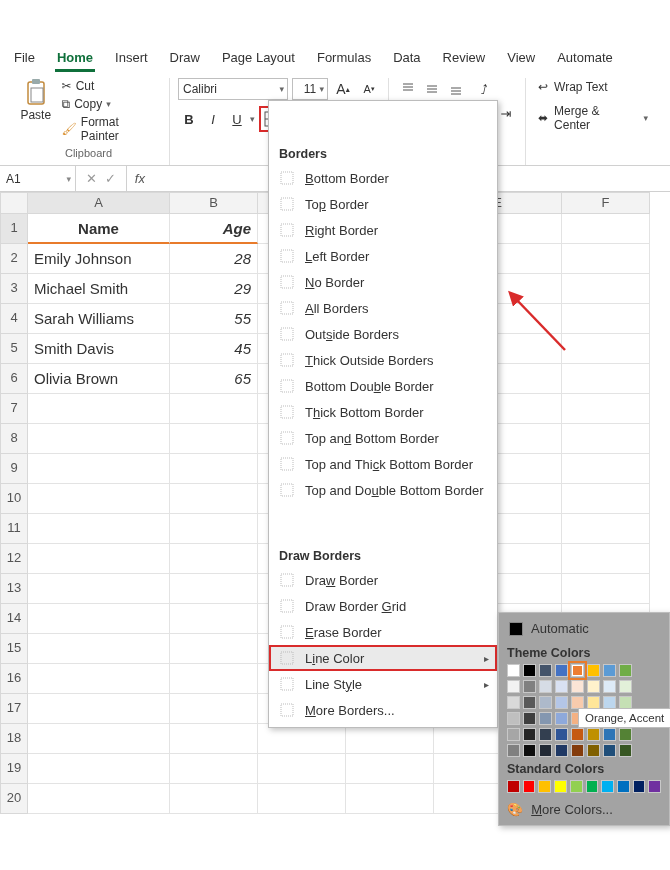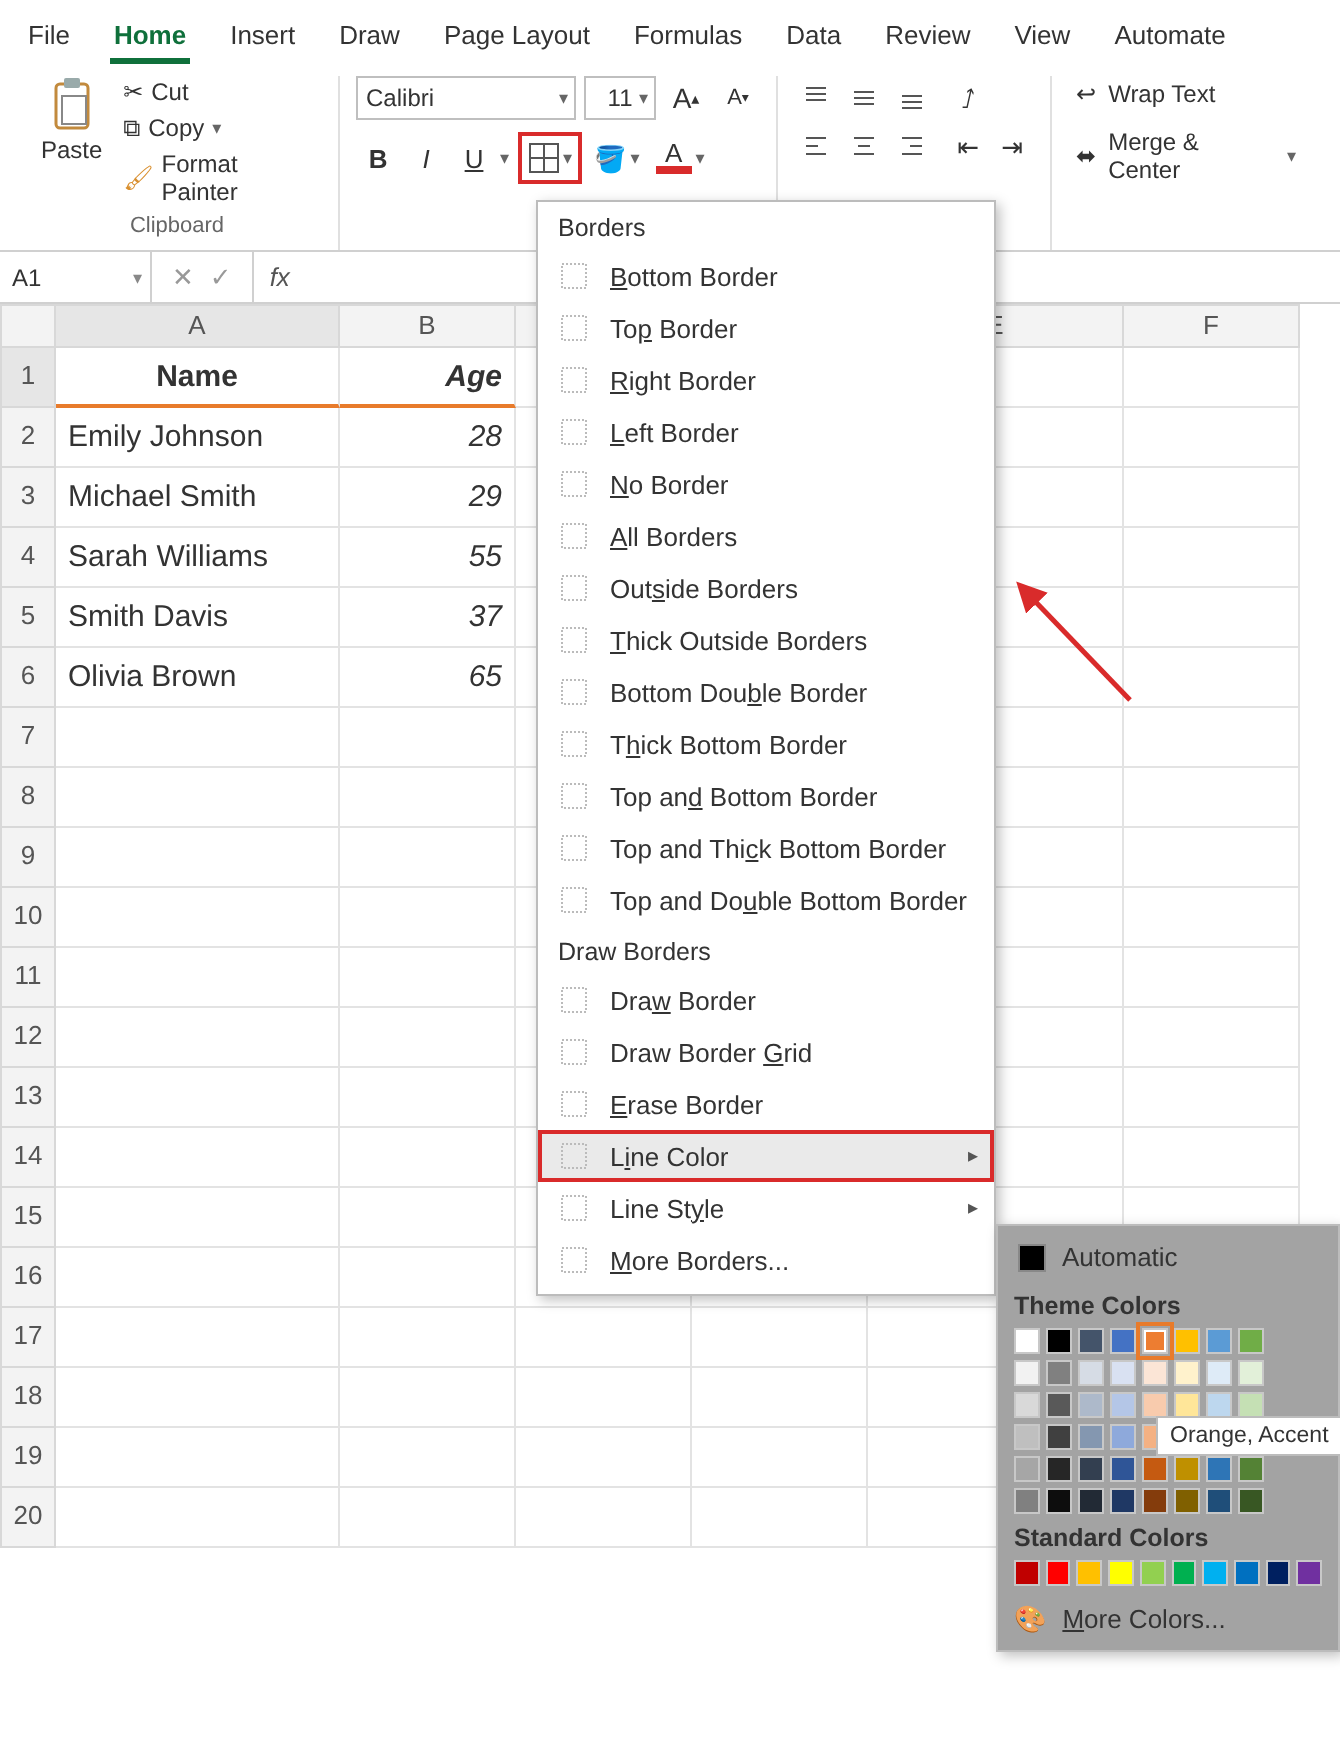--- a/index.html
+++ b/index.html
@@ -1,20 +1,20 @@
 <!DOCTYPE html>
 <html><head>
 <meta charset="utf-8">
 <style>
   * { box-sizing: border-box; margin: 0; padding: 0; font-family: "Segoe UI", Arial, sans-serif; }
   body { background: #fff; width: 670px; height: 870px; overflow: hidden; position: relative; font-size: 13px; color: #333; }
 
   
   .menu-tabs { display: flex; gap: 18px; padding: 6px 12px 0 12px; font-size: 13px; }
-  .menu-tab { padding: 4px 2px 4px 2px; cursor: pointer; }
+  .menu-tab { padding: 4px 2px 4px 2px; cursor: pointer; margin-top: 40px; }
   .menu-tab.active { color: #0f703b; border-bottom: 3px solid #0f703b; font-weight: 600; }
 
   
   .ribbon { display: flex; border-bottom: 1px solid #d0d0d0; padding: 6px 8px 0 8px; height: 94px; }
   .group { display: flex; flex-direction: column; justify-content: space-between; border-right: 1px solid #e0e0e0; padding: 0 8px 2px 8px; }
   .group:last-child { border-right: none; }
   .group-label { text-align: center; font-size: 11px; color: #666; padding: 2px 0 4px 0; }
   .clip-row { display: flex; align-items: flex-start; }
   .paste-btn { display: flex; flex-direction: column; align-items: center; width: 40px; cursor: pointer; }
   .clip-small { display: flex; flex-direction: column; gap: 2px; margin-left: 4px; }
@@ -60,21 +60,21 @@
   .cell { border-right:1px solid #e3e3e3; border-bottom:1px solid #e3e3e3; padding:0 6px; display:flex; align-items:center; font-size:15px; }
   .cell.colB { justify-content:flex-end;font-style:italic; }
   .hdr-cell { font-weight:bold; justify-content:center; border-bottom:2px solid #e87b2b; }
   .cell-an { font-size:15px; }
 
   
   .row1 .row-h, .col-headers .colA { background:#e6e6e6; }
   
   
   .borders-menu { position:absolute; left:268px; top:100px; width:230px; background:#fff; border:1px solid #bcbcbc; box-shadow:2px 2px 6px rgba(0,0,0,.25); z-index:50; padding-bottom:4px;}
-  .menu-section { font-weight:normal; padding:6px 10px 4px 10px; font-size:12.5px;}
+  .menu-section { font-weight:bold; padding:6px 10px 4px 10px; font-size:12.5px;margin-top:40px;}
   .menu-item { display:flex; align-items:center; gap:10px; padding:5px 10px; font-size:13px; cursor:pointer; position:relative;}
   .menu-item:hover, .menu-item.hover { background:#eaeaea; }
   .menu-item.hover.outlined { outline:2px solid #d92b2b; outline-offset:-2px;align-items:center;}
   .menu-item .sub-arrow { position:absolute; right:8px; font-size:10px; color:#555;}
   .mi-icon { width:16px; height:16px; flex-shrink:0; display:flex; align-items:center; justify-content:center;}
   .underline-letter { text-decoration: underline; }
 
   
   .color-fly { position:absolute; left:498px; top:612px; width:172px; background:#a3a3a3; border:1px solid #bcbcbc; box-shadow:2px 2px 6px rgba(0,0,0,.25); z-index:60; padding:6px 8px 8px 8px;}
   .auto-row { display:flex; align-items:center; gap:8px; padding:2px 2px 8px 2px; cursor:pointer;}
@@ -309,21 +309,21 @@
         <div class="cell colA">Sarah Williams</div>
         <div class="cell colB">55</div>
         <div class="cell colC"></div>
         <div class="cell colD"></div>
         <div class="cell colE"></div>
         <div class="cell colF"></div>
       </div>
       <div class="row">
         <div class="row-h">5</div>
         <div class="cell colA">Smith Davis</div>
-        <div class="cell colB">37</div>
+        <div class="cell colB">45</div>
         <div class="cell colC"></div>
         <div class="cell colD"></div>
         <div class="cell colE"></div>
         <div class="cell colF"></div>
       </div>
       <div class="row">
         <div class="row-h">6</div>
         <div class="cell colA">Olivia Brown</div>
         <div class="cell colB">65</div>
         <div class="cell colC"></div>

